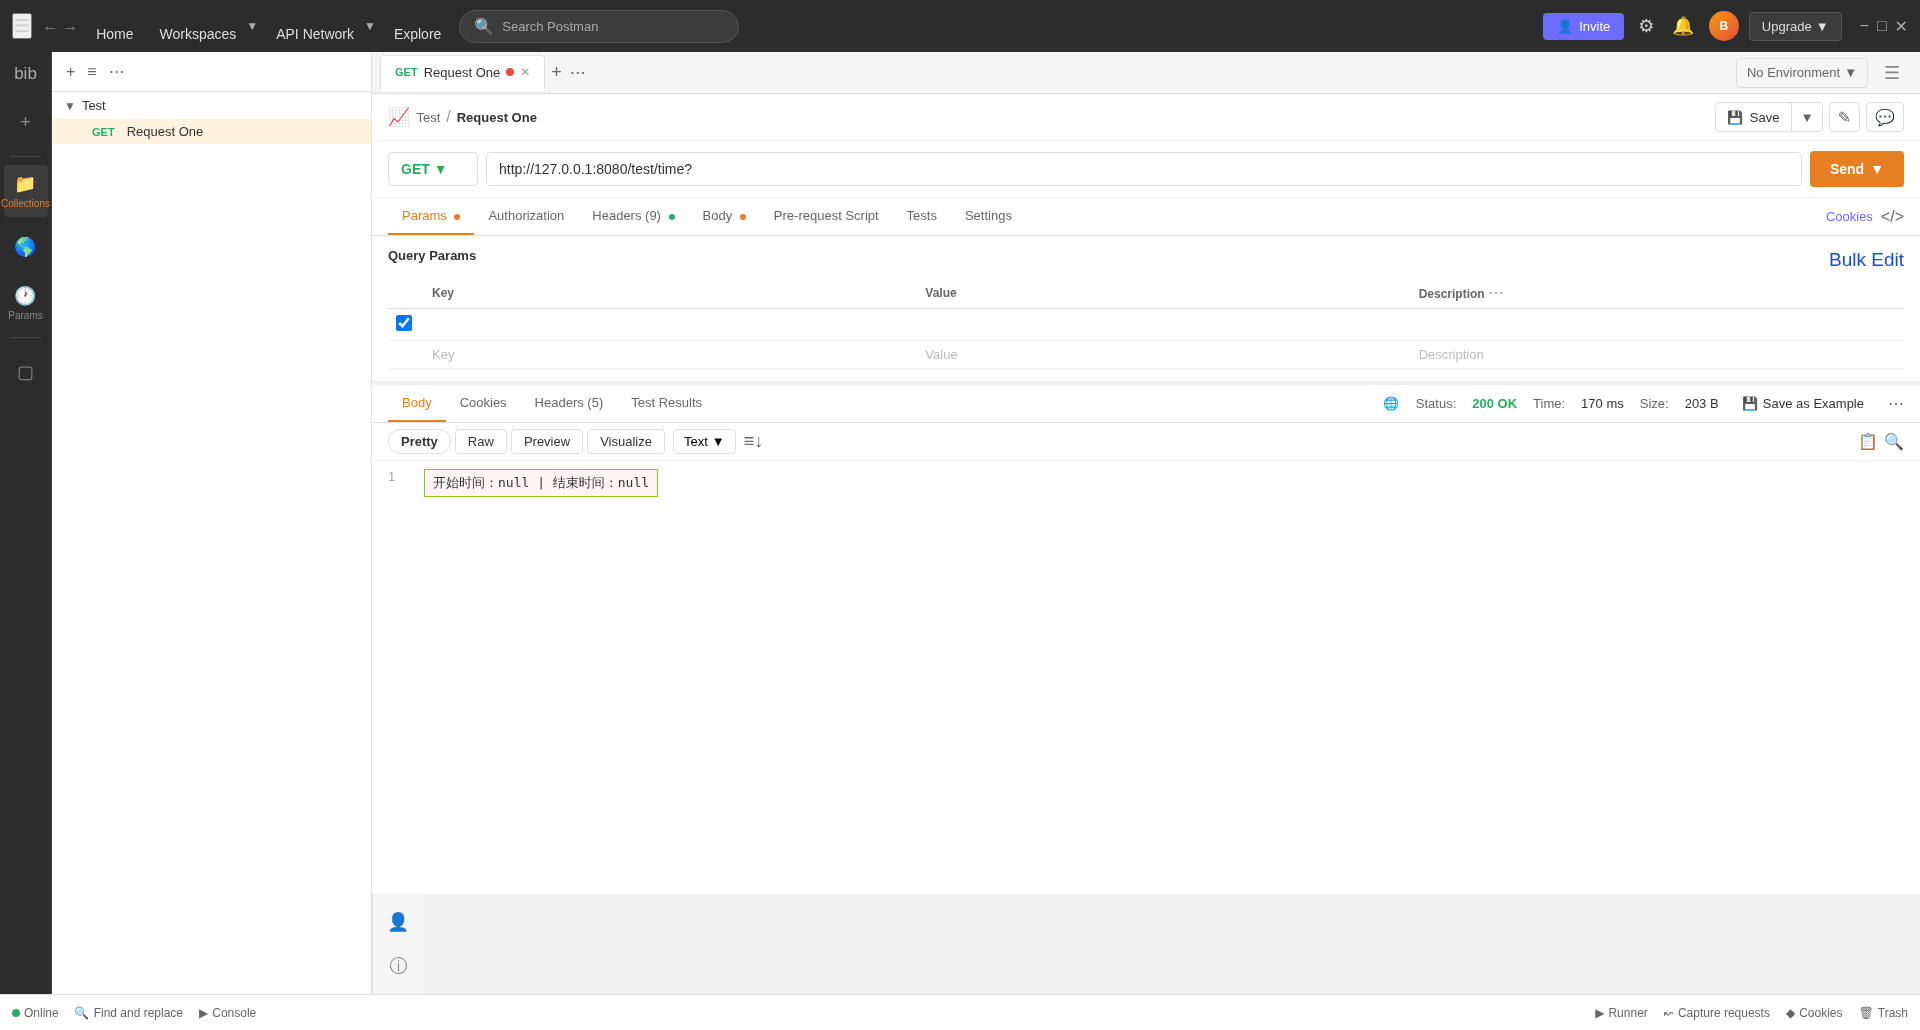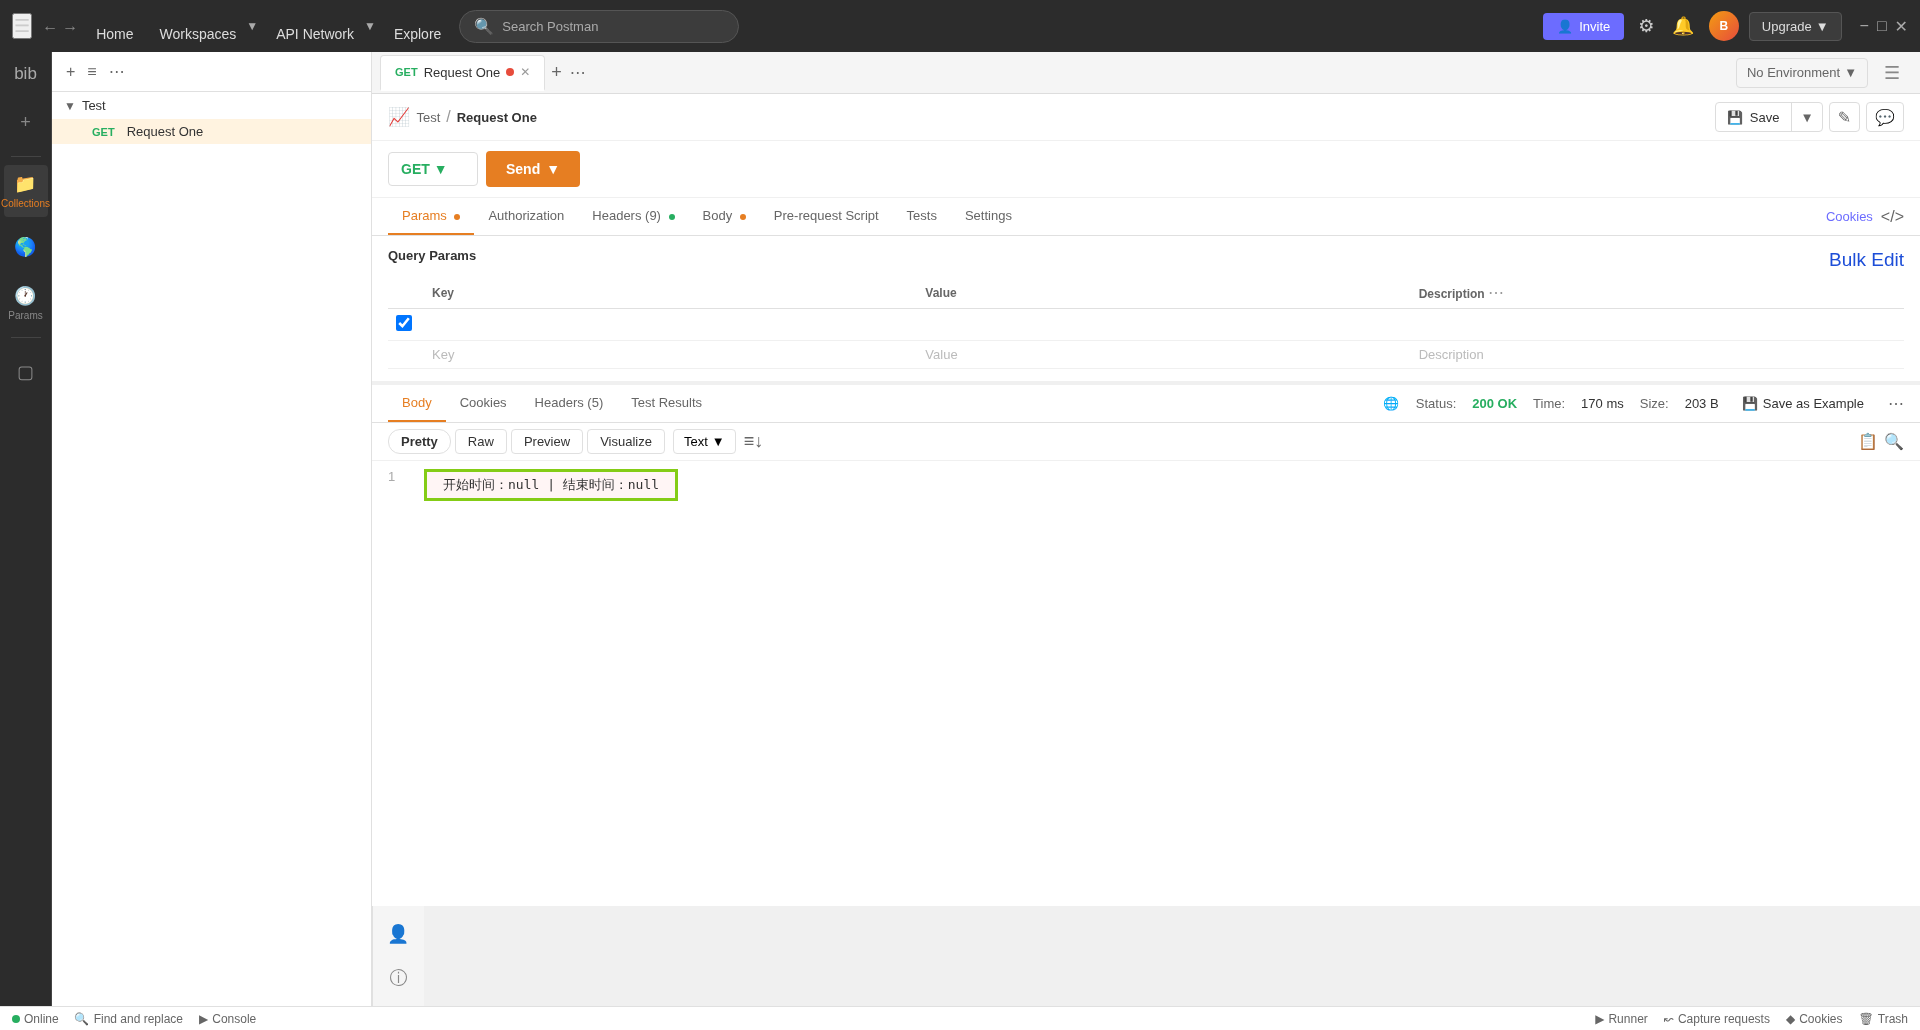--- a/index.html
+++ b/index.html
@@ -391,22 +391,22 @@
       overflow-y: auto;
     }
     .resp-line {
       display: flex;
       gap: 16px;
       font-size: 13px;
     }
     .line-num { color: #aaa; min-width: 20px; user-select: none; }
     .line-content {
       color: #333;
-      border: 3px solid #84cc16;
-      padding: 4px 16px;
+      border: 1px solid #84cc16;
+      padding: 4px 8px;
       background: #fff5f5;
       font-family: monospace;
       font-size: 13px;
     }
 
     
     .right-sidebar {
       width: 52px;
       background: #f5f5f5;
       display: flex;
@@ -426,21 +426,21 @@
       background: none;
       border: none;
       cursor: pointer;
       color: #888;
       font-size: 18px;
       border-radius: 4px;
     }
 
     
     .status-bar {
-      height: 24px;
+      height: 36px;
       background: #fff;
       border-top: 1px solid #e0e0e0;
       display: flex;
       align-items: center;
       padding: 0 12px;
       gap: 16px;
       font-size: 12px;
       color: #666;
       flex-shrink: 0;
     }
@@ -587,20 +587,21 @@
           <button class="action-icon-btn">✎</button>
           <button class="action-icon-btn">💬</button>
         </div>
       </div>
 
       <div class="url-bar">
         <div class="method-select">
           <span>GET</span>
           <span>▼</span>
         </div>
+        <input class="url-input" type="text" value="http://127.0.0.1:8080/test/time?" style="">
         <button class="send-btn">
           <span>Send</span>
           <span>▼</span>
         </button>
       </div>
 
       <div class="req-tabs">
         <div class="req-tab active">
           <span>Params</span>
           <span class="dot dot-orange"></span>

